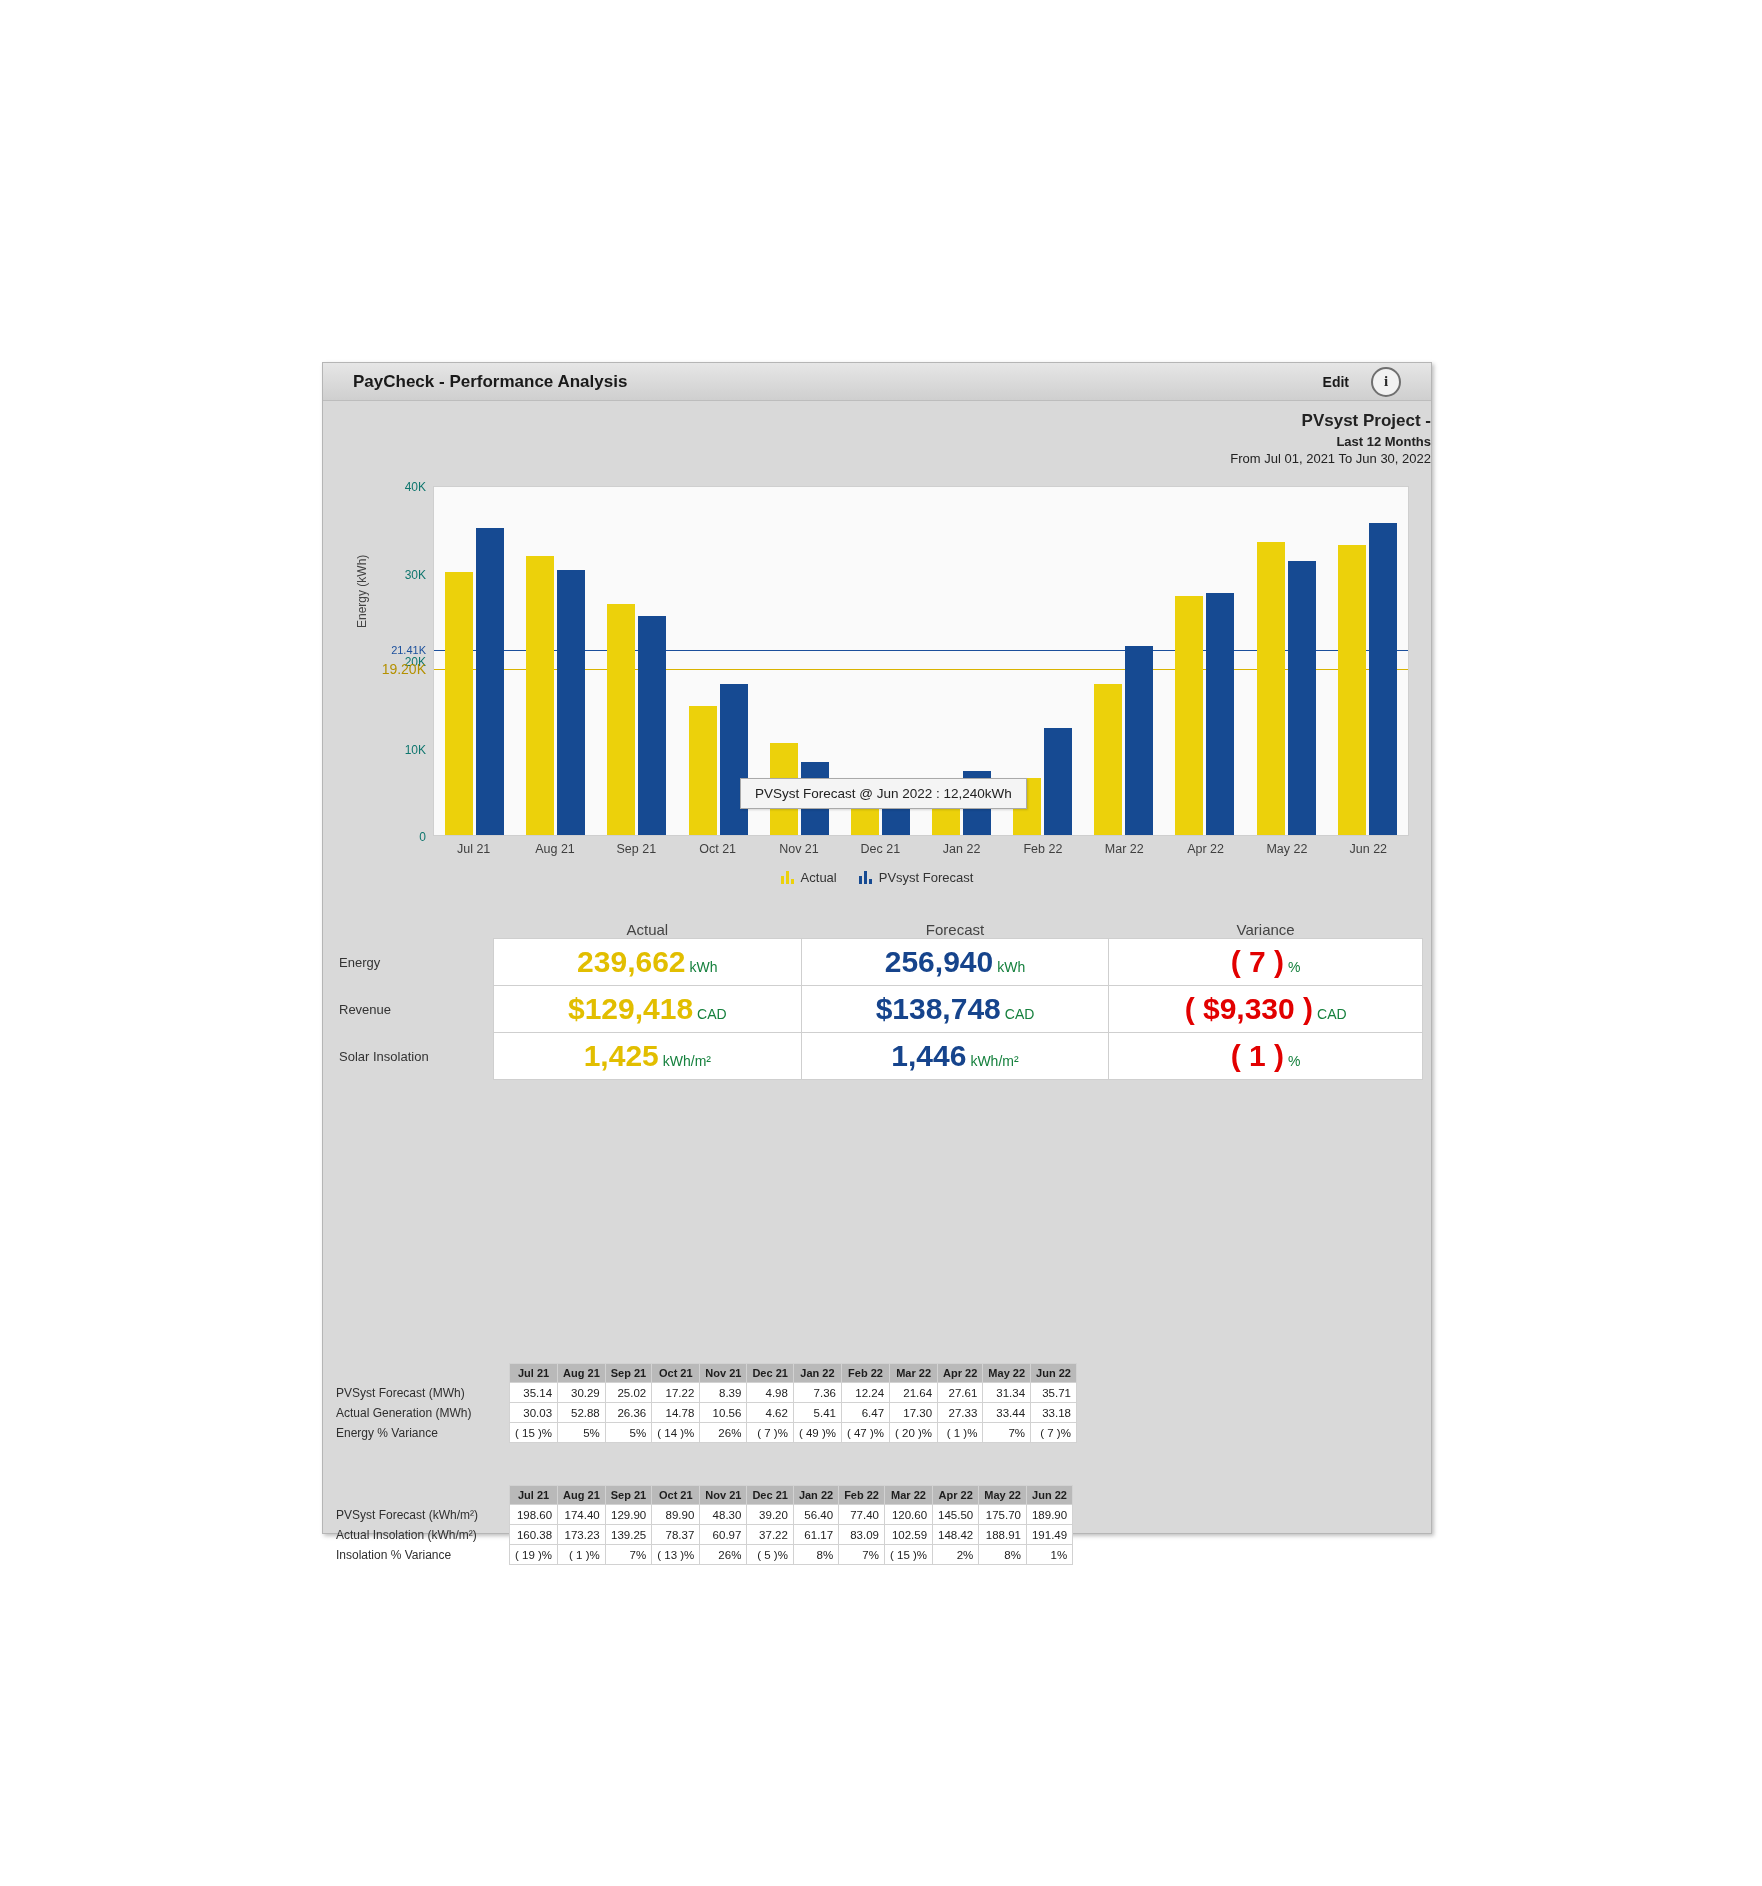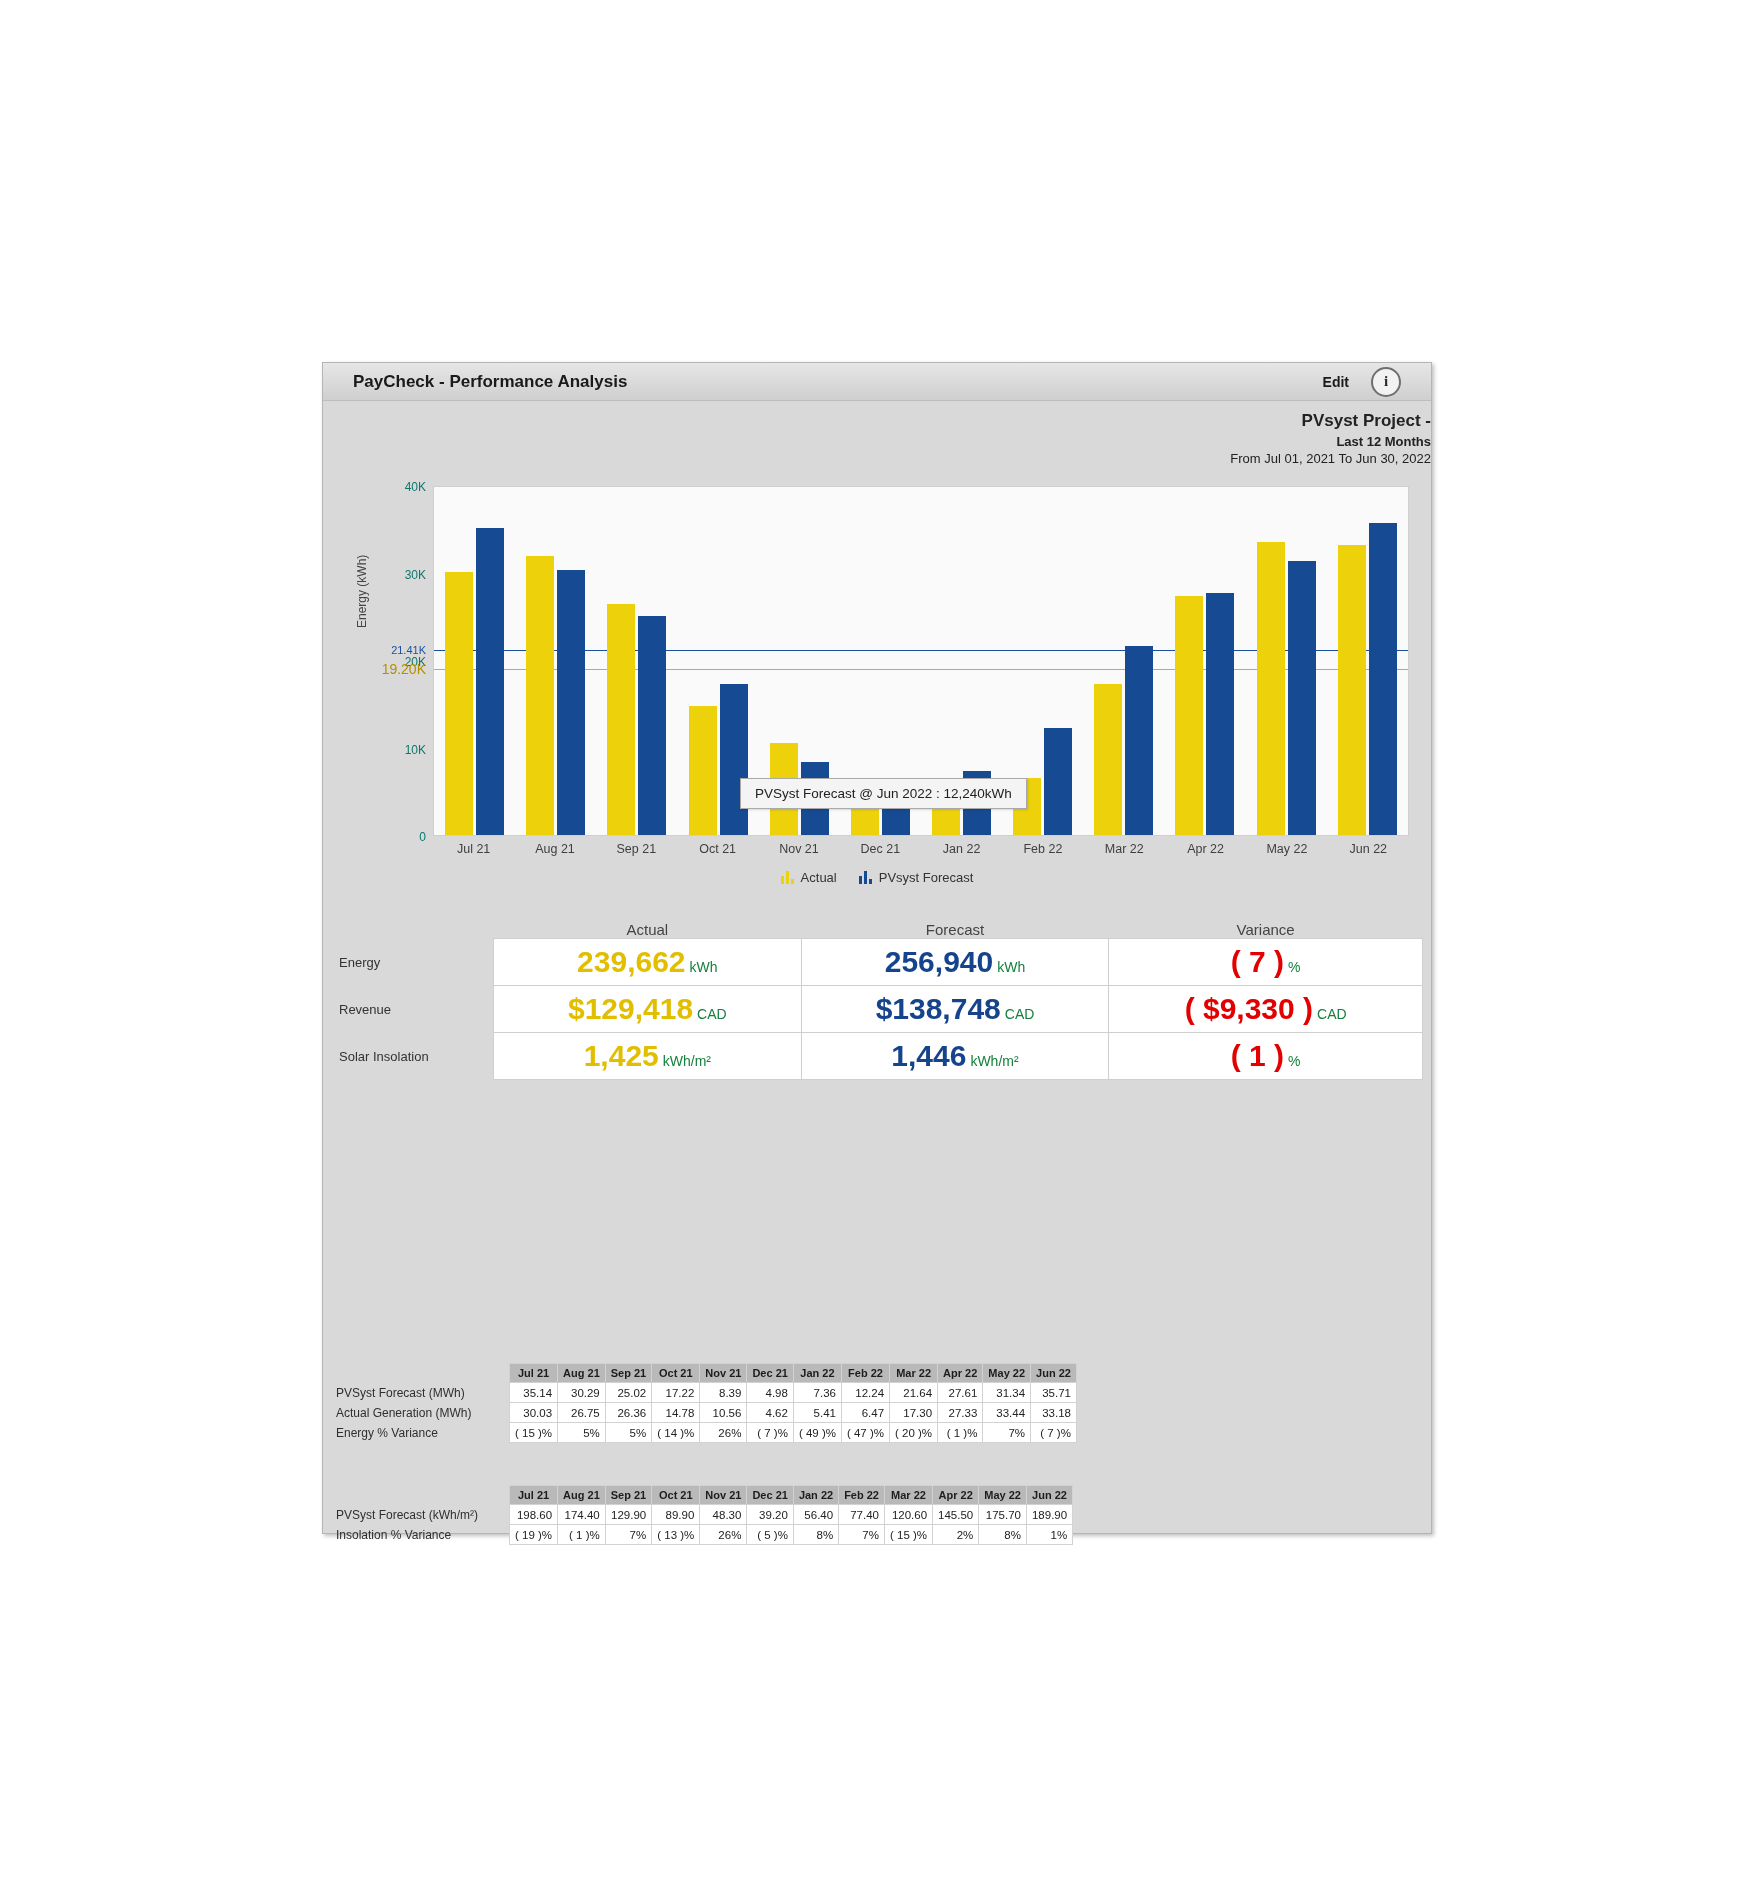--- a/index.html
+++ b/index.html
@@ -442,21 +442,21 @@
             <td>7.36</td>
             <td>12.24</td>
             <td>21.64</td>
             <td>27.61</td>
             <td>31.34</td>
             <td>35.71</td>
           </tr>
           <tr>
             <td class="label">Actual Generation (MWh)</td>
             <td>30.03</td>
-            <td>26.75</td>
+            <td>52.88</td>
             <td>26.36</td>
             <td>14.78</td>
             <td>10.56</td>
             <td>4.62</td>
             <td>5.41</td>
             <td>6.47</td>
             <td>17.30</td>
             <td>27.33</td>
             <td>33.44</td>
             <td>33.18</td>
@@ -504,20 +504,35 @@
             <td>48.30</td>
             <td>39.20</td>
             <td>56.40</td>
             <td>77.40</td>
             <td>120.60</td>
             <td>145.50</td>
             <td>175.70</td>
             <td>189.90</td>
           </tr>
           <tr>
+            <td class="label">Actual Insolation (kWh/m²)</td>
+            <td>160.38</td>
+            <td>173.23</td>
+            <td>139.25</td>
+            <td>78.37</td>
+            <td>60.97</td>
+            <td>37.22</td>
+            <td>61.17</td>
+            <td>83.09</td>
+            <td>102.59</td>
+            <td>148.42</td>
+            <td>188.91</td>
+            <td>191.49</td>
+          </tr>
+          <tr>
             <td class="label">Insolation % Variance</td>
             <td class="neg">( 19 )%</td>
             <td class="neg">( 1 )%</td>
             <td class="pos">7%</td>
             <td class="neg">( 13 )%</td>
             <td class="pos">26%</td>
             <td class="neg">( 5 )%</td>
             <td class="pos">8%</td>
             <td class="pos">7%</td>
             <td class="neg">( 15 )%</td>

